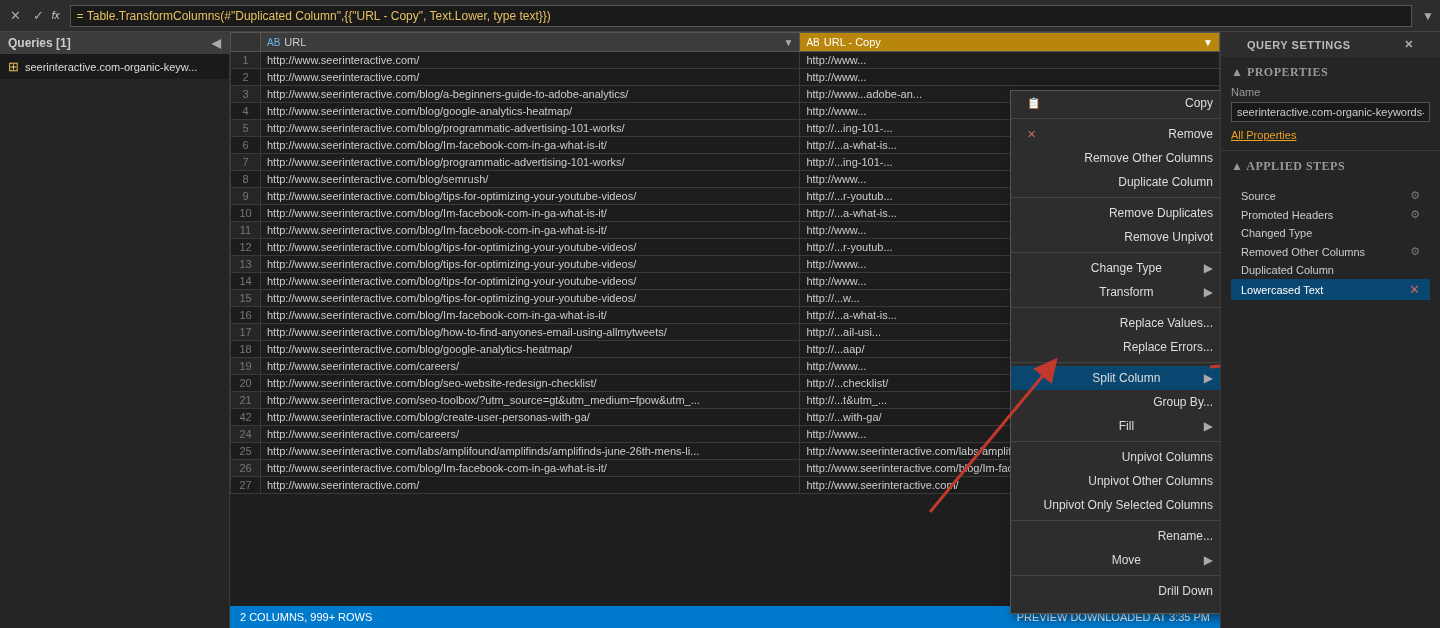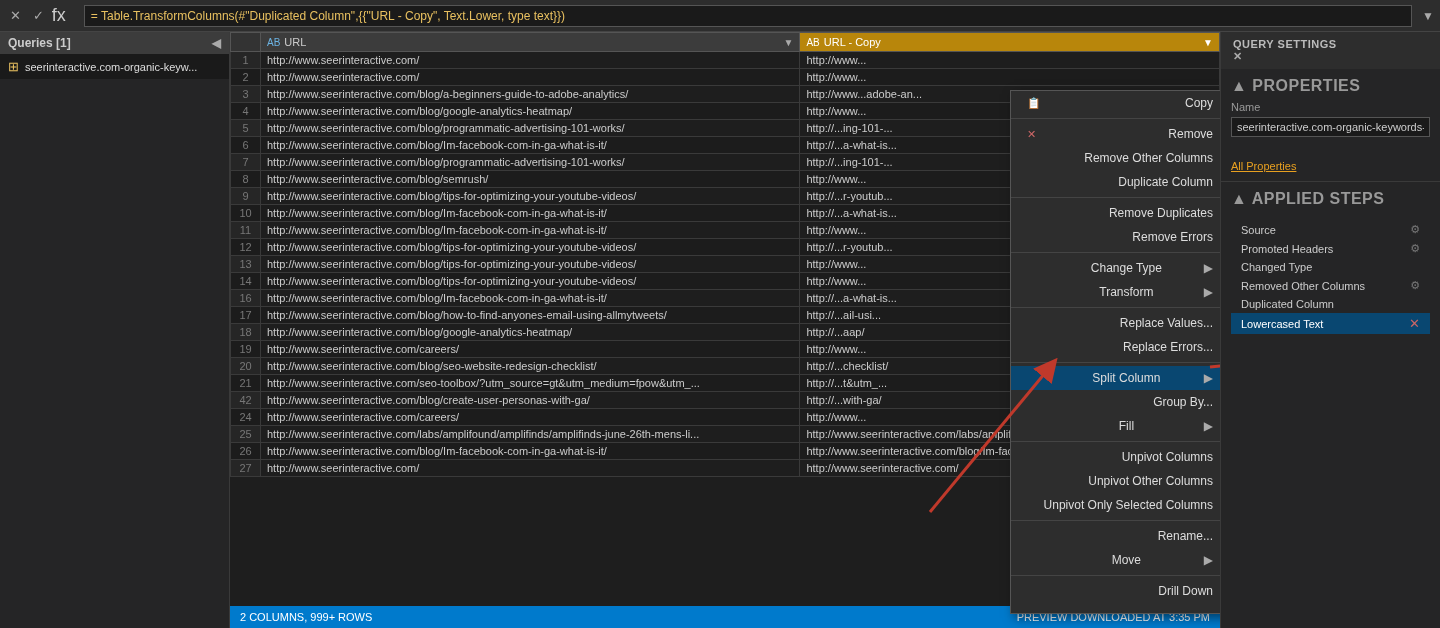--- a/index.html
+++ b/index.html
@@ -5,21 +5,21 @@
     * { box-sizing: border-box; margin: 0; padding: 0; }
     body { font-family: 'Segoe UI', Arial, sans-serif; font-size: 12px; background: #1e1e1e; color: #ccc; overflow: hidden; width: 1440px; height: 628px; }
 
     
     .formula-bar {
       display: flex; align-items: center; background: #2d2d2d; border-bottom: 1px solid #444;
       height: 32px; padding: 0 6px; gap: 6px;
     }
     .formula-bar .fx-icons { display: flex; gap: 4px; align-items: center; }
     .formula-bar .fx-icon { color: #aaa; font-size: 13px; padding: 2px 4px; cursor: pointer; }
-    .formula-bar .fx-label { color: #ccc; font-size: 18px; margin-right: 12px; }
+    .formula-bar .fx-label { color: #ccc; font-size: 10px; font-style: italic; margin-right: 4px; }
     .formula-bar .formula-input {
       flex: 1; background: #1a1a1a; border: 1px solid #555; color: #e8c060; font-size: 12px;
       padding: 2px 6px; height: 22px;
     }
     .formula-bar .formula-dropdown { color: #aaa; margin-left: 4px; cursor: pointer; }
 
     
     .main-layout { display: flex; height: 596px; }
 
     
@@ -80,26 +80,26 @@
     .arrows-overlay {
       position: absolute; top: 0; left: 0; width: 100%; height: 100%;
       pointer-events: none; z-index: 200;
     }
 
     
     .query-settings {
       width: 220px; background: #252526; border-left: 1px solid #3a3a3a; display: flex; flex-direction: column;
     }
     .qs-header {
-      display: flex; justify-content: space-between;
-      background: #2d2d2d; padding: 6px 12px; font-size: 11px; color: #bbb; font-weight: 600;
-      letter-spacing: 0.5px; text-transform: uppercase; flex-direction: column;
+      display: flex; align-items: center; justify-content: space-between;
+      background: #2d2d2d; padding: 6px 26px; font-size: 11px; color: #bbb; font-weight: 600;
+      letter-spacing: 0.5px; text-transform: uppercase;
     }
     .qs-section { padding: 8px 10px; border-bottom: 1px solid #3a3a3a; }
-    .qs-section-title { font-size: 16px; color: #999; text-transform: uppercase; font-weight: 700; margin-bottom: 6px; letter-spacing: 0.5px; }
+    .qs-section-title { font-size: 12px; color: #999; text-transform: uppercase; font-weight: 700; margin-bottom: 6px; letter-spacing: 0.5px; font-family: Liberation Serif, serif; }
     .qs-name-input {
       width: 100%; background: #1a1a1a; border: 1px solid #555; color: #ccc; font-size: 11px; padding: 3px 5px;
     }
     .qs-link { color: #e8a020; font-size: 11px; cursor: pointer; text-decoration: underline; }
 
     .applied-steps { padding: 6px 0; }
     .step-item {
       display: flex; align-items: center; justify-content: space-between;
       padding: 3px 10px; cursor: pointer; font-size: 11px; color: #ccc;
     }
@@ -223,20 +223,25 @@
     <td class="col-num">13</td>
     <td style="max-width:360px;overflow:hidden;text-overflow:ellipsis">http://www.seerinteractive.com/blog/tips-for-optimizing-your-youtube-videos/</td>
     <td style="max-width:280px;overflow:hidden;text-overflow:ellipsis">http://www...</td>
   </tr>
             <tr>
     <td class="col-num">14</td>
     <td style="max-width:360px;overflow:hidden;text-overflow:ellipsis">http://www.seerinteractive.com/blog/tips-for-optimizing-your-youtube-videos/</td>
     <td style="max-width:280px;overflow:hidden;text-overflow:ellipsis">http://www...</td>
   </tr>
             <tr>
+    <td class="col-num">15</td>
+    <td style="max-width:360px;overflow:hidden;text-overflow:ellipsis">http://www.seerinteractive.com/blog/tips-for-optimizing-your-youtube-videos/</td>
+    <td style="max-width:280px;overflow:hidden;text-overflow:ellipsis">http://...w...</td>
+  </tr>
+            <tr>
     <td class="col-num">16</td>
     <td style="max-width:360px;overflow:hidden;text-overflow:ellipsis">http://www.seerinteractive.com/blog/Im-facebook-com-in-ga-what-is-it/</td>
     <td style="max-width:280px;overflow:hidden;text-overflow:ellipsis">http://...a-what-is...</td>
   </tr>
             <tr>
     <td class="col-num">17</td>
     <td style="max-width:360px;overflow:hidden;text-overflow:ellipsis">http://www.seerinteractive.com/blog/how-to-find-anyones-email-using-allmytweets/</td>
     <td style="max-width:280px;overflow:hidden;text-overflow:ellipsis">http://...ail-usi...</td>
   </tr>
             <tr>
@@ -306,21 +311,21 @@
           <span class="ctx-icon"></span>
           <span>Duplicate Column</span>
         </div>
         <div class="ctx-separator"></div>
         <div class="ctx-item">
           <span class="ctx-icon"></span>
           <span>Remove Duplicates</span>
         </div>
         <div class="ctx-item">
           <span class="ctx-icon"></span>
-          <span>Remove Errors</span>
+          <span>Remove Unpivot</span>
         </div>
         <div class="ctx-separator"></div>
         <div class="ctx-item">
           <span class="ctx-icon"></span>
           <span>Change Type</span>
           <span class="ctx-arrow">▶</span>
         </div>
         <div class="ctx-item">
           <span class="ctx-icon"></span>
           <span>Transform</span>
@@ -404,21 +409,21 @@
 
   <div class="query-settings">
     <div class="qs-header">
       <span>QUERY SETTINGS</span>
       <span style="cursor:pointer;color:#aaa">✕</span>
     </div>
     <div class="qs-section">
       <div class="qs-section-title">▲ PROPERTIES</div>
       <div style="margin-bottom:4px;font-size:11px;color:#999">Name</div>
       <input class="qs-name-input" type="text" value="seerinteractive.com-organic-keywords-su" style="">
-      <div style="margin-top:22px">
+      <div style="margin-top:6px">
         <a class="qs-link" href="#">All Properties</a>
       </div>
     </div>
     <div class="qs-section" style="border-bottom:none;flex:1">
       <div class="qs-section-title">▲ APPLIED STEPS</div>
       <div class="applied-steps" id="applied-steps">
           <div class="step-item">
             <span>Source</span>
             <span style="display:flex;gap:4px">
               <span class="step-gear">⚙</span>

